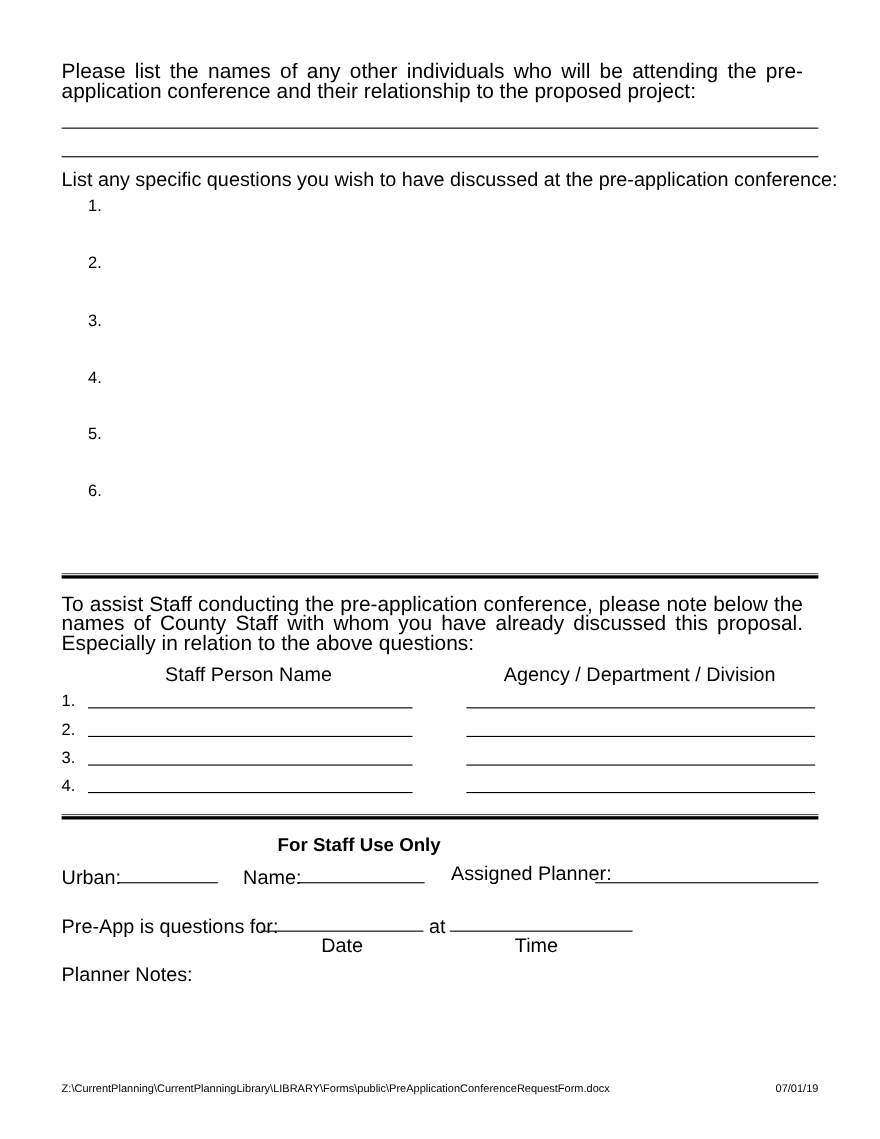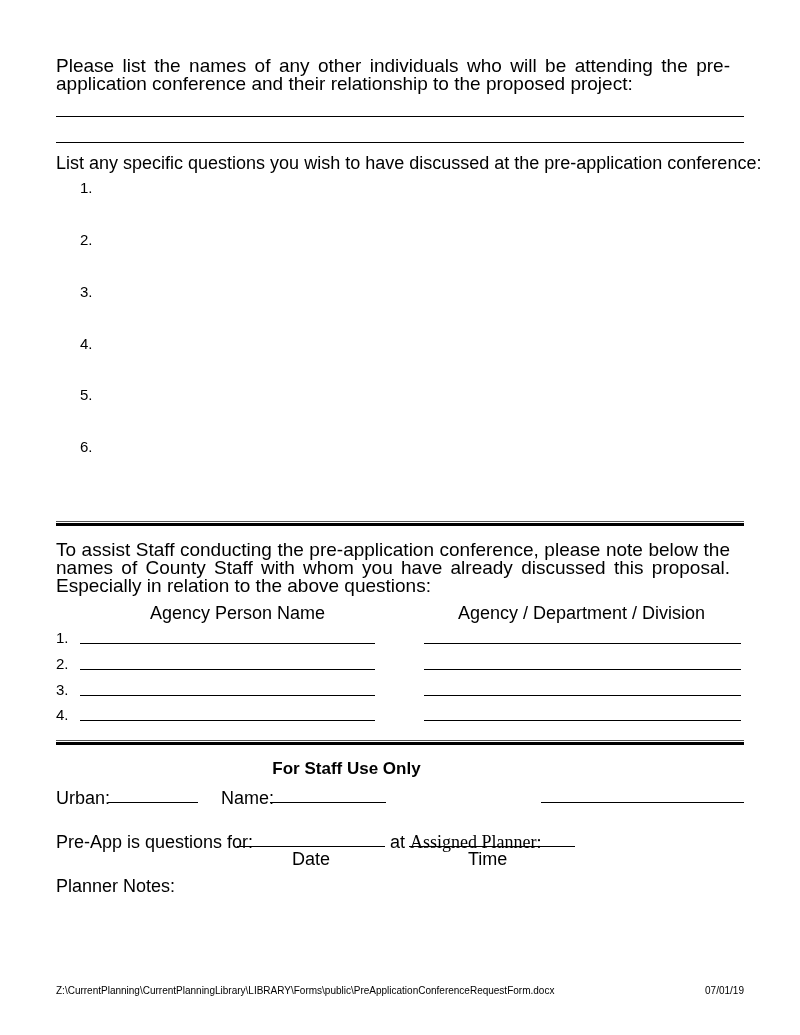--- a/index.html
+++ b/index.html
@@ -24,48 +24,48 @@
 <div class="num" style="left:80px; top:179px;">1.</div>
 <div class="num" style="left:80px; top:231px;">2.</div>
 <div class="num" style="left:80px; top:283px;">3.</div>
 <div class="num" style="left:80px; top:335px;">4.</div>
 <div class="num" style="left:80px; top:386px;">5.</div>
 <div class="num" style="left:80px; top:438px;">6.</div>
 
 <div class="dbl" style="top:521px;"></div>
 
 <div class="abs p" style="left:56px; top:541px; width:674px;">To assist Staff conducting the pre-application conference, please note below the names of County Staff with whom you have already discussed this proposal.  Especially in relation to the above questions:</div>
-<div class="abs t15" style="left:150px; top:603px;">Agency Person Name</div>
+<div class="abs t15" style="left:150px; top:603px;">Staff Person Name</div>
 <div class="abs t15" style="left:458px; top:603px;">Agency / Department / Division</div>
 
 <div class="num" style="left:56px; top:629px;">1.</div>
 <div class="line" style="left:80px; top:643px; width:295px;"></div>
 <div class="line" style="left:424px; top:643px; width:317px;"></div>
 
 <div class="num" style="left:56px; top:655px;">2.</div>
 <div class="line" style="left:80px; top:669px; width:295px;"></div>
 <div class="line" style="left:424px; top:669px; width:317px;"></div>
 
 <div class="num" style="left:56px; top:681px;">3.</div>
 <div class="line" style="left:80px; top:695px; width:295px;"></div>
 <div class="line" style="left:424px; top:695px; width:317px;"></div>
 
 <div class="num" style="left:56px; top:706px;">4.</div>
 <div class="line" style="left:80px; top:720px; width:295px;"></div>
 <div class="line" style="left:424px; top:720px; width:317px;"></div>
 
 <div class="dbl" style="top:740px;"></div>
 
-<div class="abs" style="left:0; width:653px; top:759px; text-align:center; font-size:17px; font-weight:bold;margin-left:20px;">For Staff Use Only</div>
+<div class="abs" style="left:0; width:653px; top:759px; text-align:center; font-size:17px; font-weight:bold;">For Staff Use Only</div>
 
 <div class="abs t15" style="left:56px; top:788px;">Urban:</div>
 <div class="line" style="left:108px; top:802px; width:90px;"></div>
 <div class="abs t15" style="left:221px; top:788px;">Name:</div>
 <div class="line" style="left:270px; top:802px; width:116px;"></div>
-<div class="abs t15" style="left:410px; top:832px;font-family:Liberation Serif, serif;">Assigned Planner:</div>
+<div class="abs t15" style="left:410px; top:784px;">Assigned Planner:</div>
 <div class="line" style="left:541px; top:802px; width:203px;"></div>
 
 <div class="abs t15" style="left:56px; top:832px;">Pre-App is questions for:</div>
 <div class="line" style="left:237px; top:846px; width:148px;"></div>
 <div class="abs t15" style="left:390px; top:832px;">at</div>
 <div class="line" style="left:409px; top:846px; width:166px;"></div>
 <div class="abs t15" style="left:292px; top:849px;">Date</div>
 <div class="abs t15" style="left:468px; top:849px;">Time</div>
 
 <div class="abs t15" style="left:56px; top:876px;">Planner Notes:</div>

